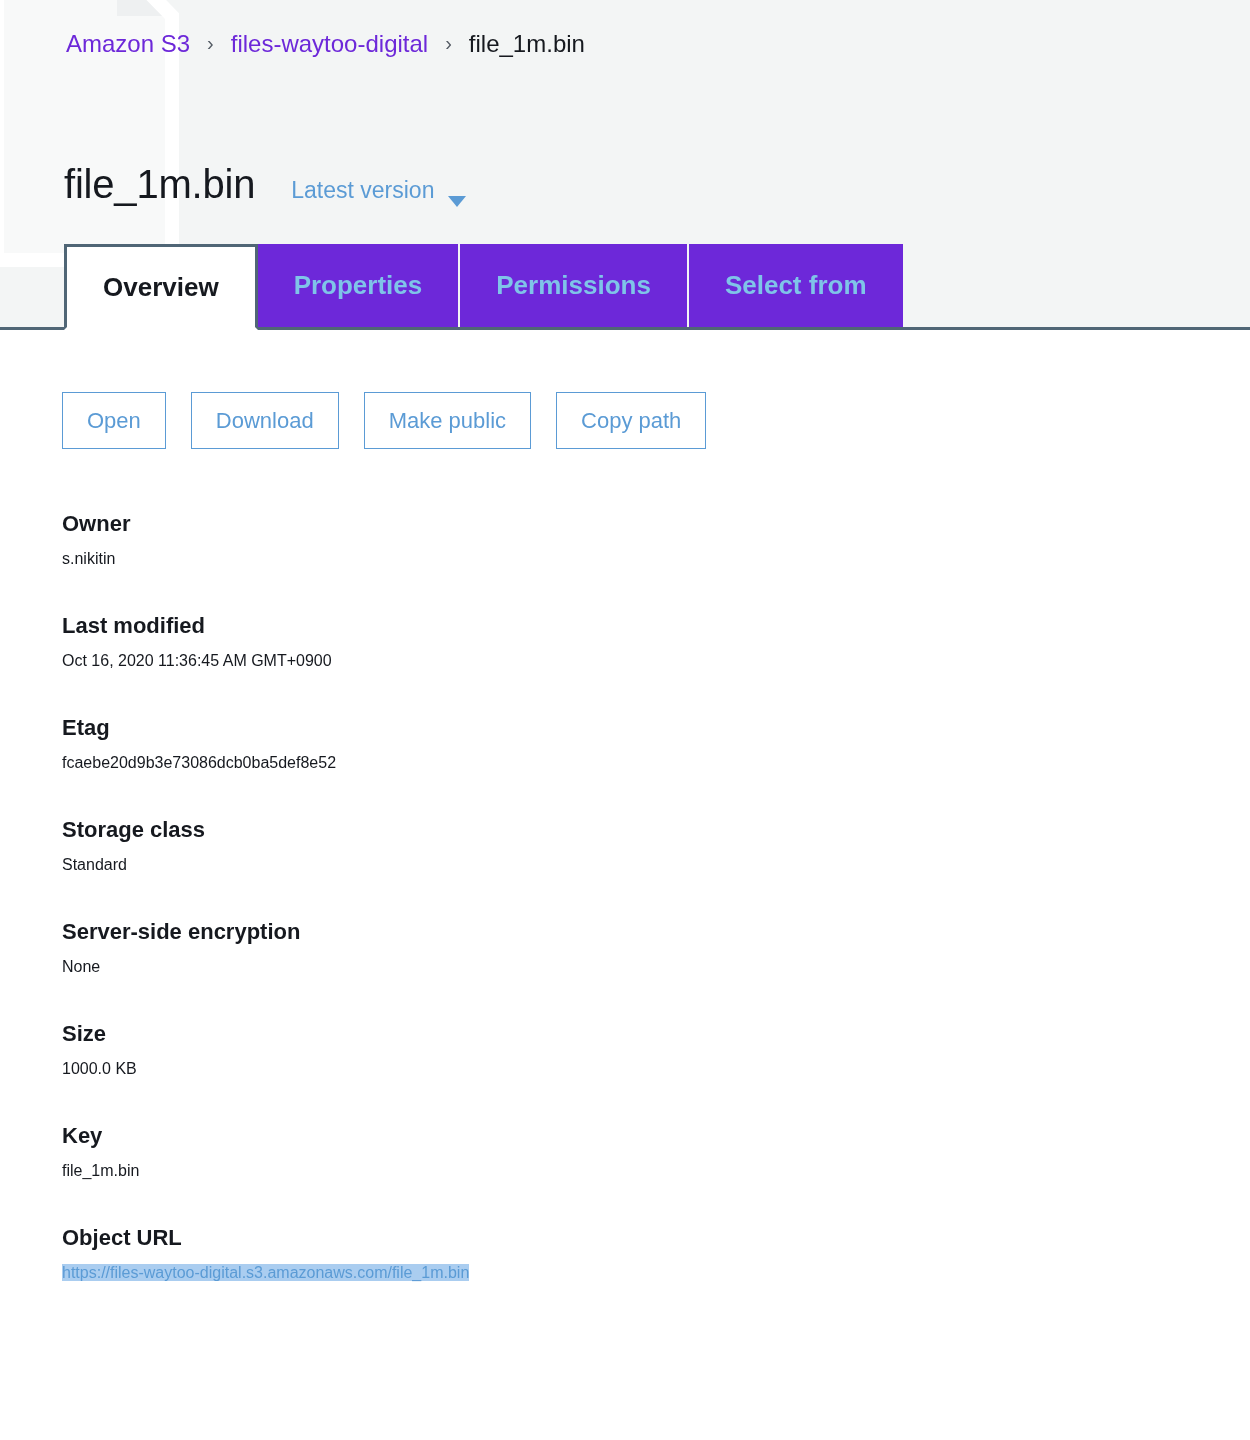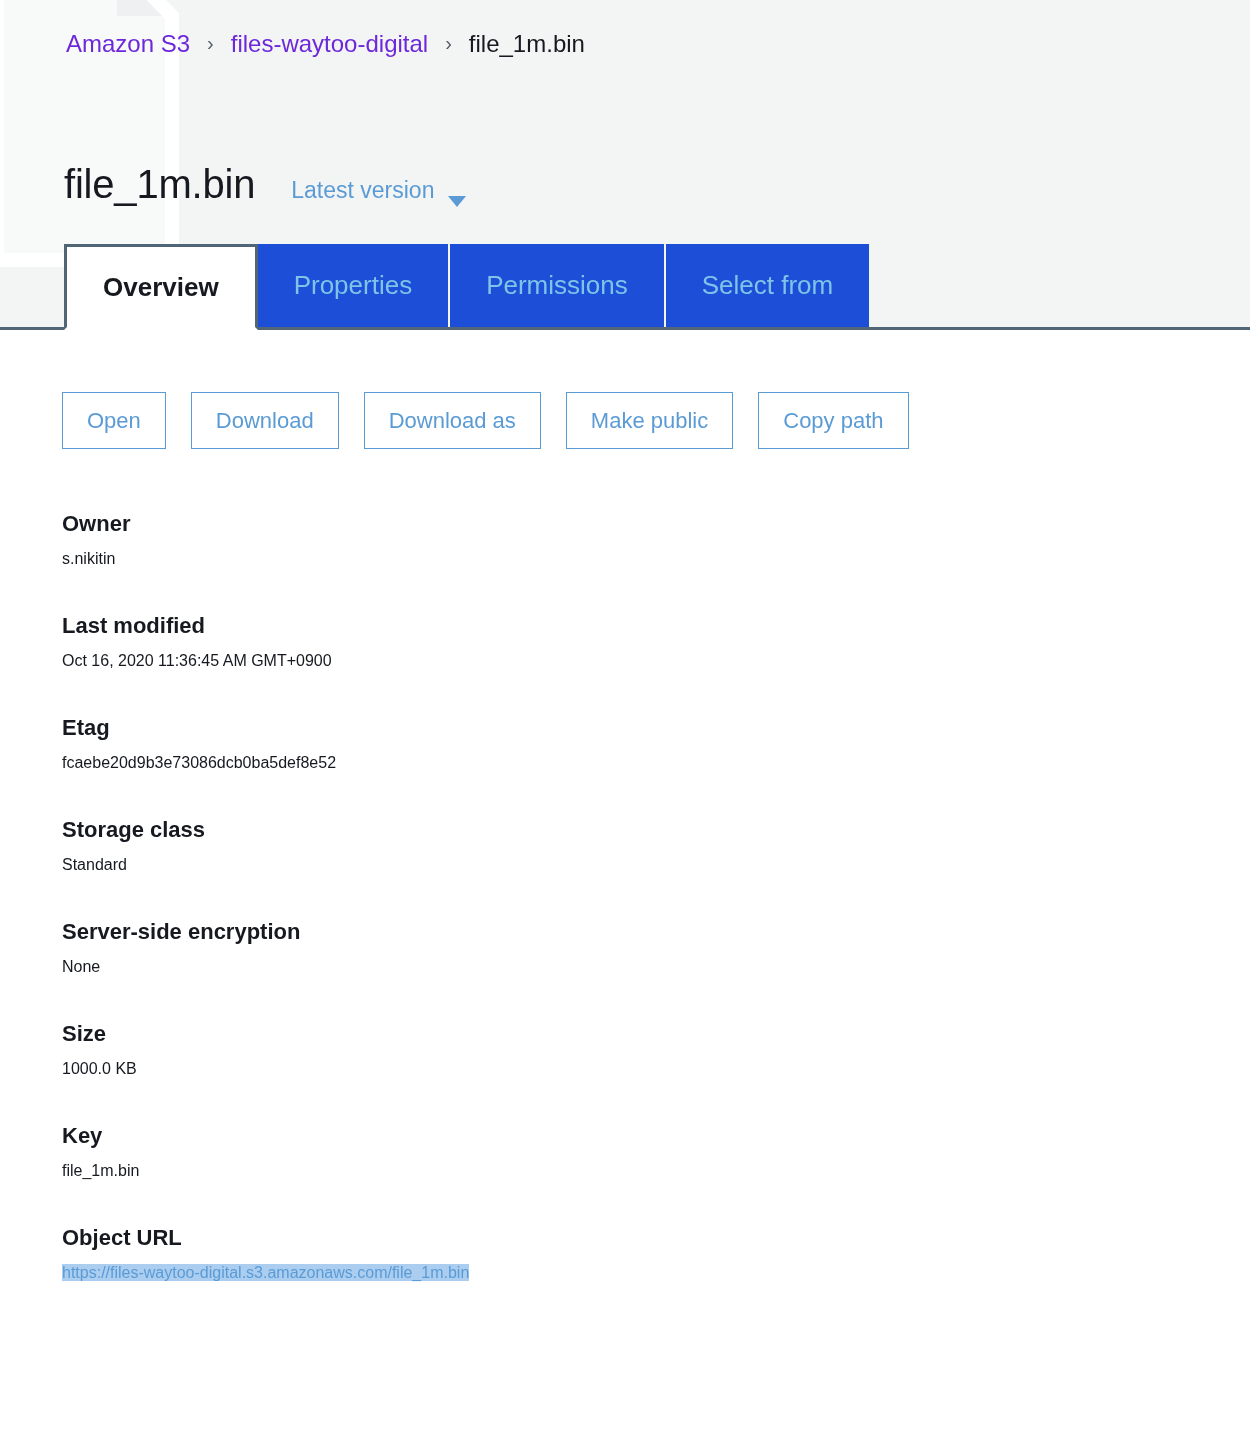--- a/index.html
+++ b/index.html
@@ -121,23 +121,23 @@
     display: flex;
     align-items: center;
     justify-content: center;
     padding: 4px 36px;
     box-sizing: border-box;
     font-size: 26px;
     cursor: pointer;
     white-space: nowrap;
   }
   .tab-inactive {
-    background: #1d4ed8;
+    background: #6d28d9;
     color: #7fc4e8;
-    font-weight: 400;
+    font-weight: 700;
     border-right: 2px solid #f3f5f5;
   }
   .tab-inactive:last-child {
     border-right: none;
   }
   .tab-active {
     background: #ffffff;
     color: #16191f;
     font-weight: 700;
     border: 3px solid #506676;
@@ -245,21 +245,20 @@
       </div>
     </div>
   </div>
 </div>
 
 <div class="content">
 
   <div class="actions">
     <button class="action-btn">Open</button>
     <button class="action-btn">Download</button>
-    <button class="action-btn">Download as</button>
     <button class="action-btn">Make public</button>
     <button class="action-btn">Copy path</button>
   </div>
 
   <div class="meta-list">
 
     <div class="meta-item">
       <div class="meta-label">Owner</div>
       <div class="meta-value">s.nikitin</div>
     </div>

